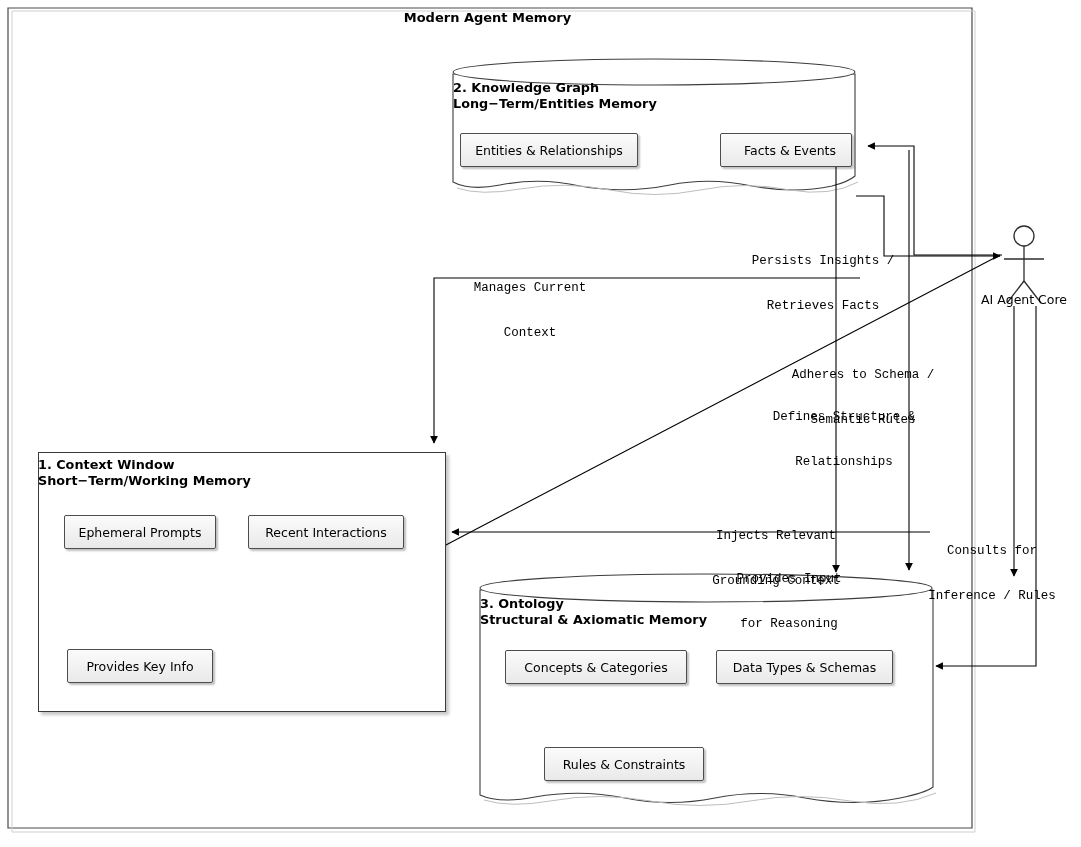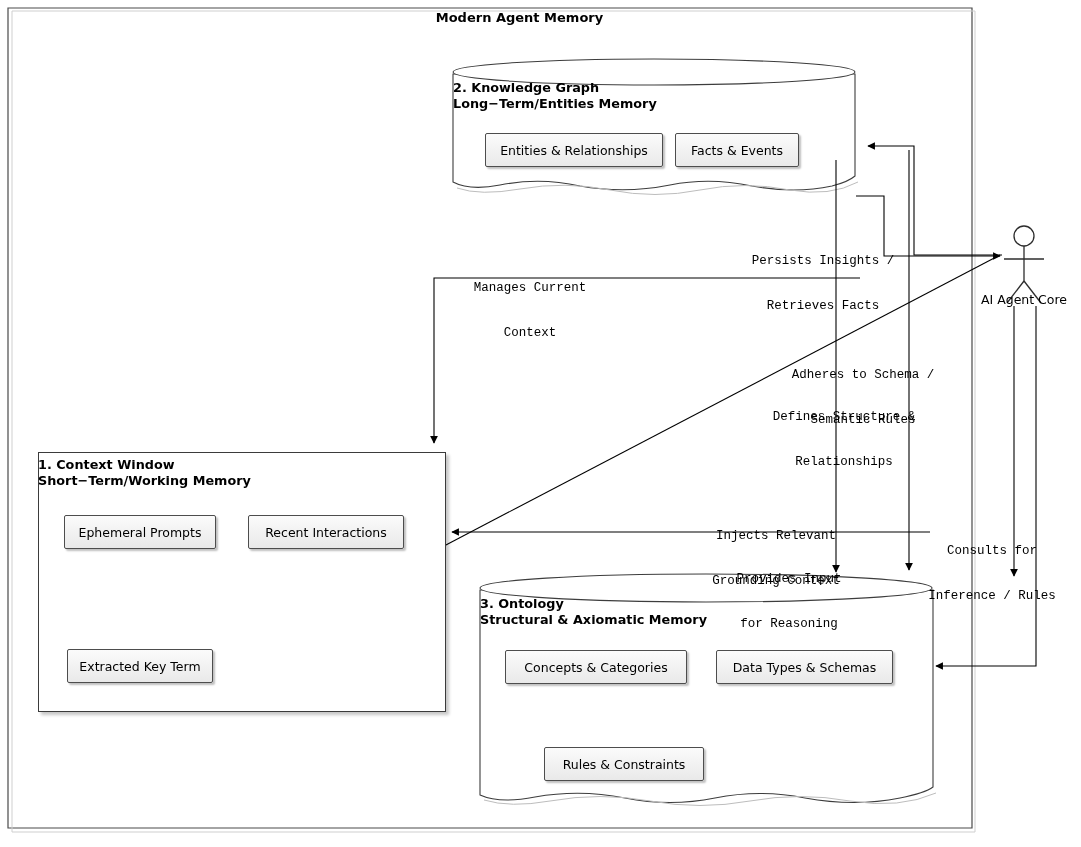--- a/index.html
+++ b/index.html
@@ -33,21 +33,20 @@
     font-family: Liberation Mono, monospace;
   }
   .title-main {
     position: absolute;
     left: 0;
     top: 10px;
     width: 975px;
     text-align: center;
     font-size: 13px;
     font-weight: bold;
-    padding-left: 32px;
   }
   .container-title {
     position: absolute;
     width: 100%;
     text-align: left;
     font-size: 12.8px;
     font-weight: bold;
     line-height: 16px;
   }
   
@@ -134,40 +133,40 @@
       <path d="M 1014 306 L 1014 576" marker-end="url(#arrow)"></path>
     </g>
   </svg>
 
   <div class="title-main">Modern Agent Memory</div>
 
   <div style="position:absolute; left:453px; top:80px; width:402px;">
     <div class="container-title">2. Knowledge Graph</div>
     <div class="container-title" style="top:16px;">Long−Term/Entities Memory</div>
   </div>
-  <div class="node" style="left:485px; top:133px; width:176px; height:32px;">
+  <div class="node" style="left:460px; top:133px; width:176px; height:32px;">
     <span>Entities &amp; Relationships</span>
   </div>
-  <div class="node" style="left:675px; top:133px; width:122px; height:32px;">
+  <div class="node" style="left:720px; top:133px; width:122px; height:32px;padding-left:8px;">
     <span>Facts &amp; Events</span>
   </div>
 
   <div class="ctxbox" style="left:38px; top:452px; width:406px; height:258px;"></div>
   <div style="position:absolute; left:38px; top:457px; width:406px;">
     <div class="container-title">1. Context Window</div>
     <div class="container-title" style="top:16px;">Short−Term/Working Memory</div>
   </div>
   <div class="node" style="left:64px; top:515px; width:150px; height:32px;">
     <span>Ephemeral Prompts</span>
   </div>
   <div class="node" style="left:248px; top:515px; width:154px; height:32px;">
     <span>Recent Interactions</span>
   </div>
   <div class="node" style="left:67px; top:649px; width:144px; height:32px;">
-    <span>Extracted Key Term</span>
+    <span>Provides Key Info</span>
   </div>
 
   <div style="position:absolute; left:480px; top:596px; width:453px;">
     <div class="container-title">3. Ontology</div>
     <div class="container-title" style="top:16px;">Structural &amp; Axiomatic Memory</div>
   </div>
   <div class="node" style="left:505px; top:650px; width:180px; height:32px;">
     <span>Concepts &amp; Categories</span>
   </div>
   <div class="node" style="left:716px; top:650px; width:175px; height:32px;">

